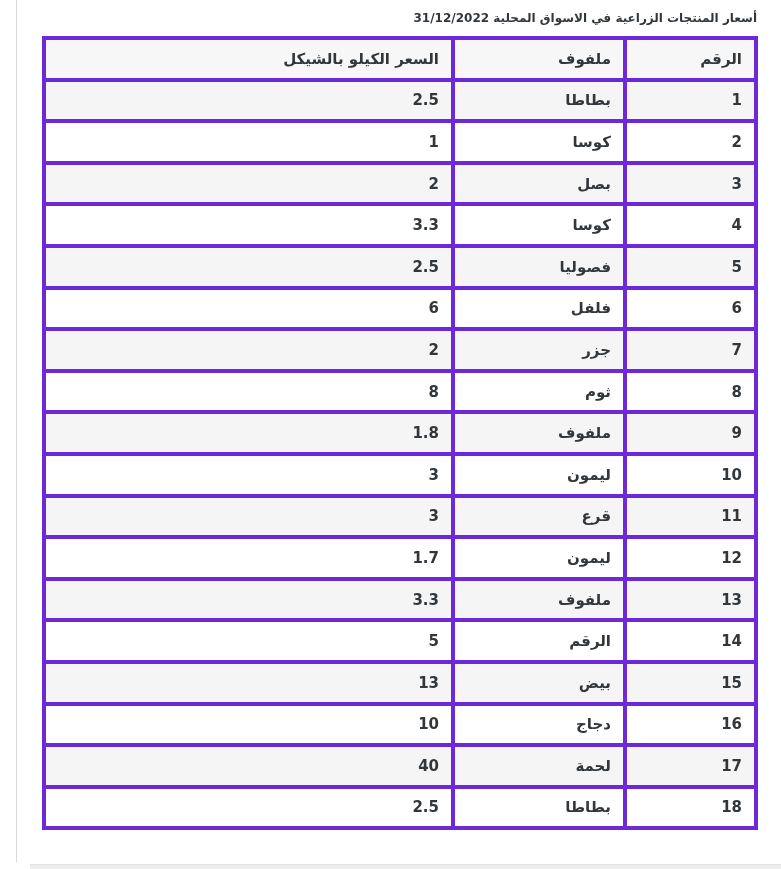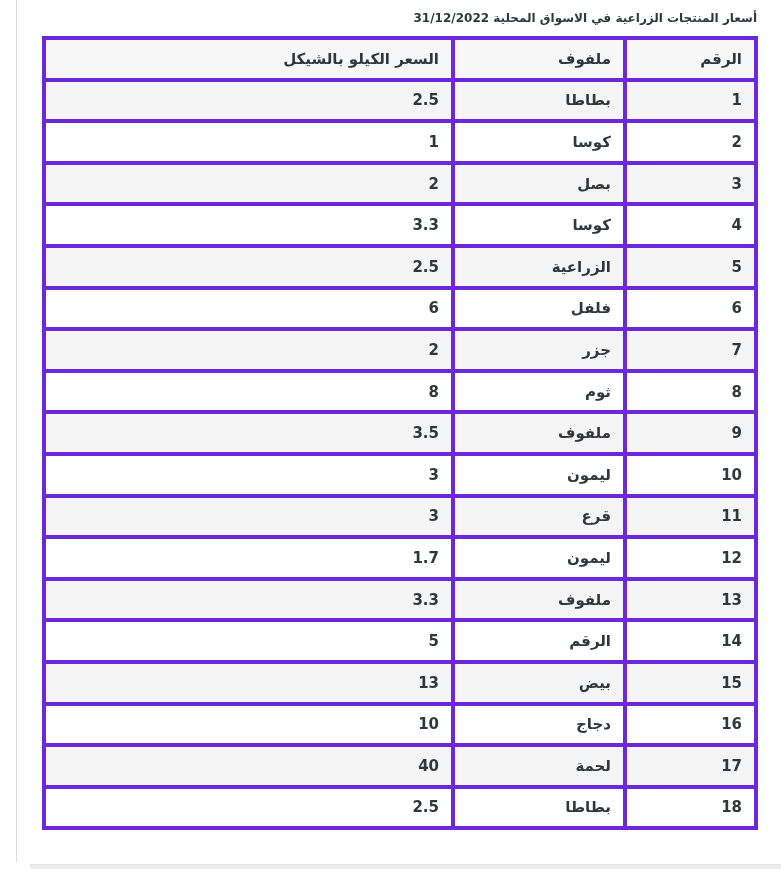--- a/index.html
+++ b/index.html
@@ -114,42 +114,42 @@
           <td>بصل</td>
           <td>2</td>
         </tr>
         <tr>
           <td>4</td>
           <td>كوسا</td>
           <td>3.3</td>
         </tr>
         <tr>
           <td>5</td>
-          <td>الزراعية</td>
+          <td>فصوليا</td>
           <td>2.5</td>
         </tr>
         <tr>
           <td>6</td>
           <td>فلفل</td>
           <td>6</td>
         </tr>
         <tr>
           <td>7</td>
           <td>جزر</td>
           <td>2</td>
         </tr>
         <tr>
           <td>8</td>
           <td>ثوم</td>
           <td>8</td>
         </tr>
         <tr>
           <td>9</td>
           <td>ملفوف</td>
-          <td>3.5</td>
+          <td>1.8</td>
         </tr>
         <tr>
           <td>10</td>
           <td>ليمون</td>
           <td>3</td>
         </tr>
         <tr>
           <td>11</td>
           <td>قرع</td>
           <td>3</td>

